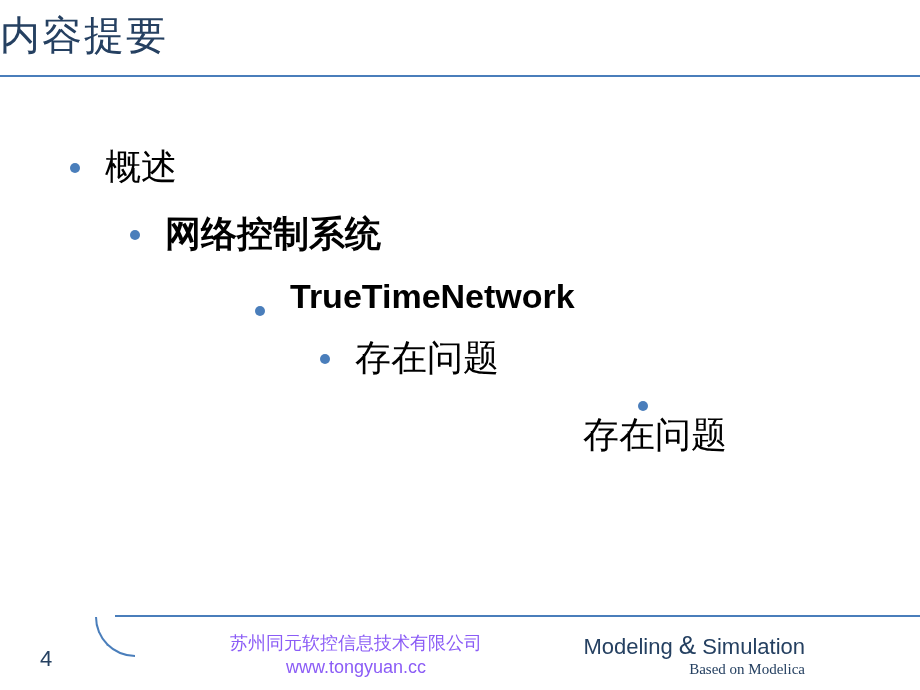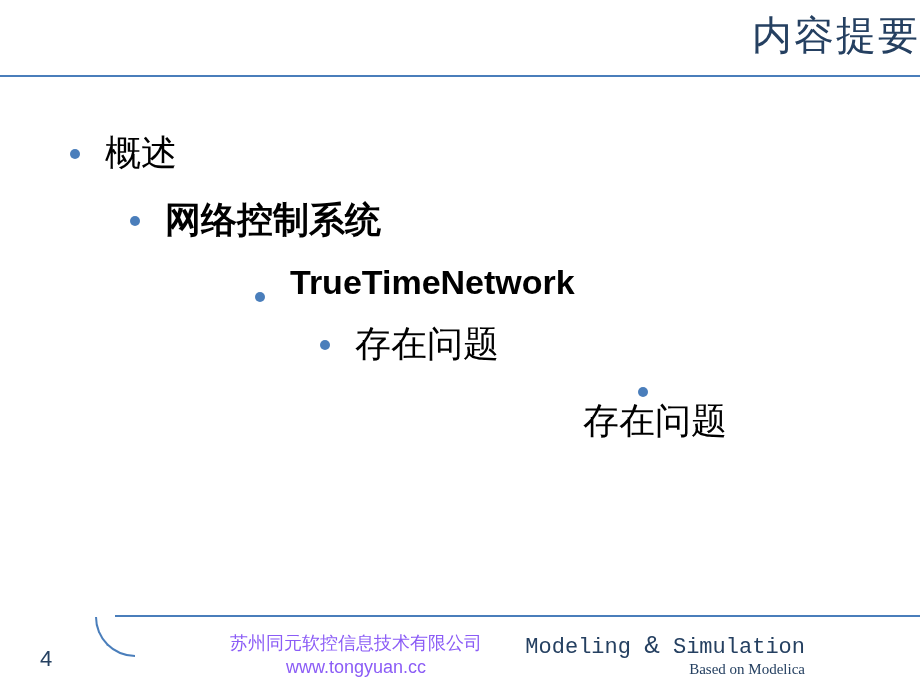--- a/index.html
+++ b/index.html
@@ -10,38 +10,38 @@
     body {
       width: 920px;
       height: 690px;
       background: #ffffff;
       font-family: "SimSun", "Microsoft YaHei", serif;
       position: relative;
       overflow: hidden;
     }
     .header {
       width: 100%;
-      text-align: right;
+      text-align: left;
       padding-top: 8px;
       padding-bottom: 10px;
     }
     .title {
       font-size: 40px;
       color: #254061;
       font-weight: normal;
       letter-spacing: 2px;
     }
     .divider {
       width: 100%;
       height: 2px;
       background: #4a7ebb;
       margin-top: 2px;
     }
     .content {
-      padding-top: 52px;
+      padding-top: 66px;
       padding-left: 70px;
     }
     .bullet-row {
       display: flex;
       align-items: center;
       margin-bottom: 18px;
     }
     .bullet {
       width: 10px;
       height: 10px;
@@ -123,21 +123,21 @@
       text-align: center;
     }
     .modeling {
       position: absolute;
       right: 115px;
       bottom: 12px;
       text-align: center;
       color: #254061;
     }
     .modeling-main {
-      font-family: Liberation Mono, monospace;
+      font-family: Liberation Sans, sans-serif;
       font-size: 22px;
       margin-top: 36px;
     }
     .modeling-amp {
       font-size: 26px;
     }
     .modeling-sub {
       font-family: "Palatino Linotype", Georgia, serif;
       font-size: 15px;
       text-align: right;

